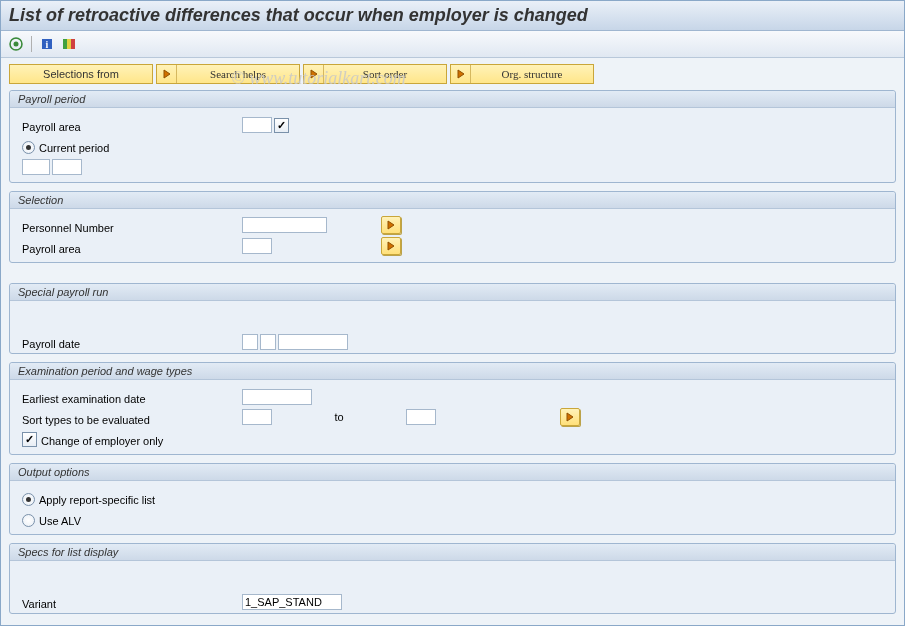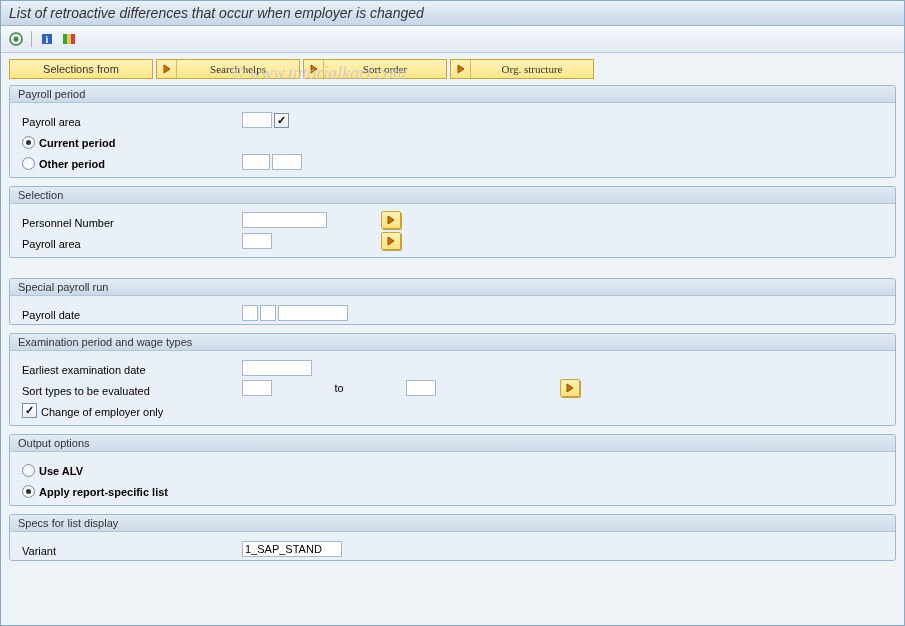--- a/index.html
+++ b/index.html
@@ -11,23 +11,23 @@
       height: 626px;
       overflow: hidden;
       border: 1px solid #8aa8c8;
     }
     .title-bar {
       background: linear-gradient(#eaf0f8, #c7d6e8);
       padding: 4px 8px;
       border-bottom: 1px solid #9fb6d0;
     }
     .title-bar h1 {
-      font-size: 14px;
+      font-size: 18px;
       font-style: italic;
-      font-weight: normal;
+      font-weight: bold;
       color: #333;
     }
     .toolbar {
       background: linear-gradient(#f7f9fc, #e0e8f2);
       padding: 4px 6px;
       border-bottom: 1px solid #b8c8da;
       display: flex;
       gap: 4px;
       align-items: center;
     }
@@ -82,20 +82,21 @@
       margin-bottom: 8px;
       background: #eaf0f7;
     }
     .group-title {
       background: linear-gradient(#e2ebf5, #cdd9e8);
       border-bottom: 1px solid #b4c5d9;
       border-radius: 3px 3px 0 0;
       padding: 2px 8px;
       font-size: 11px;
       color: #333;
+      font-style: italic;
     }
     .group-body { padding: 4px 12px 6px 12px; }
     .row { display: flex; align-items: flex-end; min-height: 20px; margin: 1px 0;}
     .lbl-col { width: 220px; }
     .input-col { display: flex; gap: 2px; align-items: center; }
     input[type=text] {
       height: 16px;
       border: 1px solid #a6b8cc;
       background: #fff;
       font-size: 11px;
@@ -104,41 +105,41 @@
     .w85 { width: 85px;} .w30{width:30px;} .w28{width:28px;} .w16{width:16px;} .w70{width:70px;} .w100{width:100px;}
     .chk-square {
       width: 15px; height: 15px;
       border: 1px solid #7a91aa;
       background: linear-gradient(#fff,#e8eef5);
       display: inline-flex;
       align-items: center; justify-content: center;
       font-weight: bold; font-size: 11px;
       cursor: pointer;
     }
-    .radio { display:flex; align-items:center; gap:4px;font-weight:bold; }
+    .radio { display:flex; align-items:center; gap:4px; }
     .radio-circle {
       width:13px; height:13px; border:1px solid #7a91aa; border-radius:50%;
       background: radial-gradient(#fff,#e8eef5);
       display:flex; align-items:center; justify-content:center; cursor:pointer;
     }
     .radio-circle.selected::after{
       content:""; width:5px; height:5px; background:#333; border-radius:50%;
     }
     .gold-ico {
       width: 20px; height: 18px;
       background: linear-gradient(#fff2b8,#ffe07a);
       border: 1px solid #c9a63a;
       border-radius: 2px;
       display:flex; align-items:center; justify-content:center;
       box-shadow: 1px 1px 0 #bba24a;
       cursor: pointer;
     }
     .arrow-svg { width:10px; height:10px;}
     .to-space { width: 130px; text-align: center;}
-    .group.small .group-body{padding-bottom:2px;}
+    .group.small .group-body{padding-bottom:2px;margin-top:24px;}
   </style>
 </head>
 <body>
 
 <div class="title-bar">
   <h1>List of retroactive differences that occur when employer is changed</h1>
 </div>
 
 <div class="toolbar">
   <div class="tb-icon">
@@ -207,24 +208,20 @@
           <span class="chk-square">✓</span>
         </div>
       </div>
       <div class="row">
         <div class="radio">
           <span class="radio-circle selected"></span>
           <span>Current period</span>
         </div>
       </div>
       <div class="row">
-        <div class="radio lbl-col">
-          <span class="radio-circle"></span>
-          <span>Other period</span>
-        </div>
         <div class="input-col">
           <input type="text" class="w28" value="" style="">
           <input type="text" class="w30" value="" style="">
         </div>
       </div>
     </div>
   </div>
 
   <div class="group">
     <div class="group-title">Selection</div>
@@ -301,30 +298,30 @@
         <span>Change of employer only</span>
       </div>
     </div>
   </div>
 
   <div class="group">
     <div class="group-title">Output options</div>
     <div class="group-body">
       <div class="row">
         <div class="radio">
+          <span class="radio-circle selected"></span>
+          <span>Apply report-specific list</span>
+        </div>
+      </div>
+      <div class="row">
+        <div class="radio">
           <span class="radio-circle"></span>
           <span>Use ALV</span>
         </div>
       </div>
-      <div class="row">
-        <div class="radio">
-          <span class="radio-circle selected"></span>
-          <span>Apply report-specific list</span>
-        </div>
-      </div>
     </div>
   </div>
 
   <div class="group small">
     <div class="group-title">Specs for list display</div>
     <div class="group-body">
       <div class="row">
         <div class="lbl-col">Variant</div>
         <div class="input-col">
           <input type="text" class="w100" value="1_SAP_STAND" style="">

